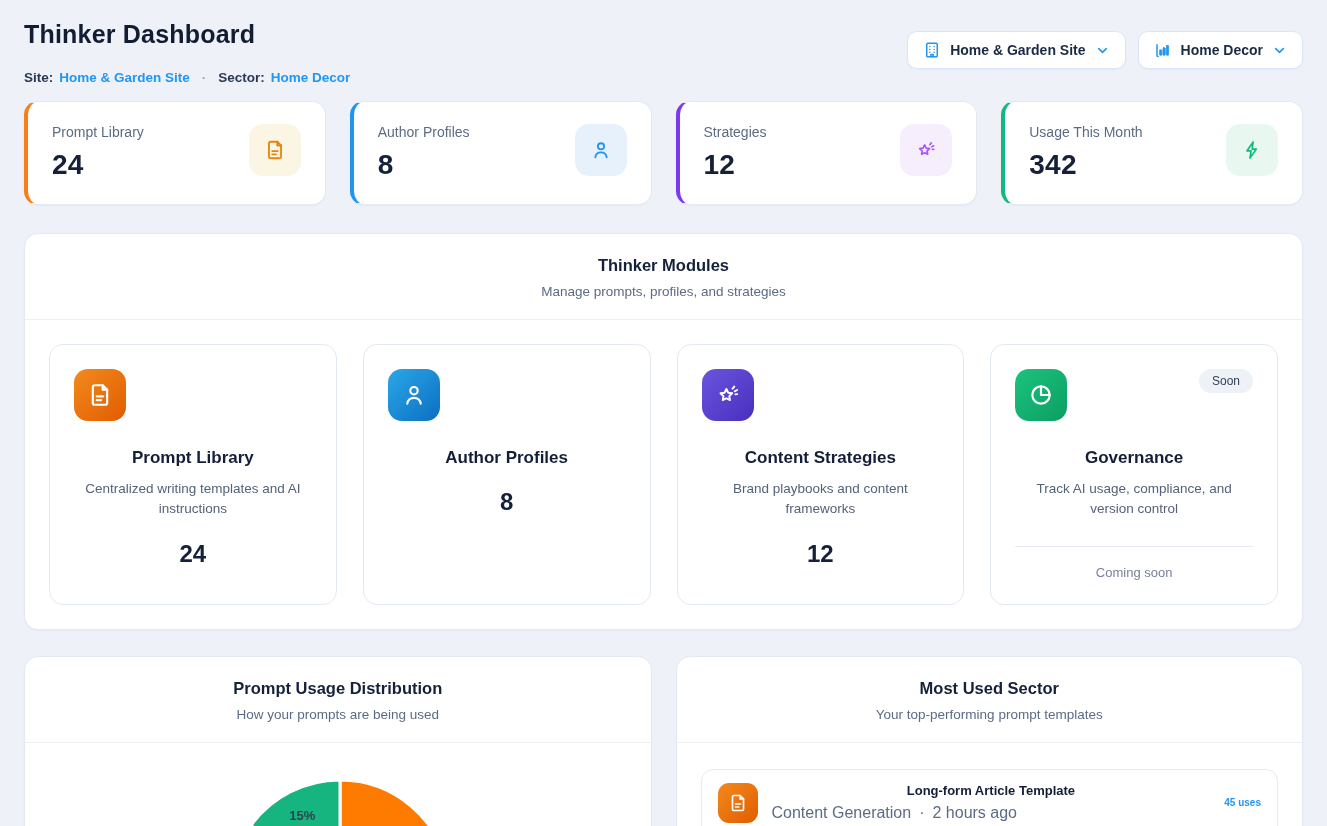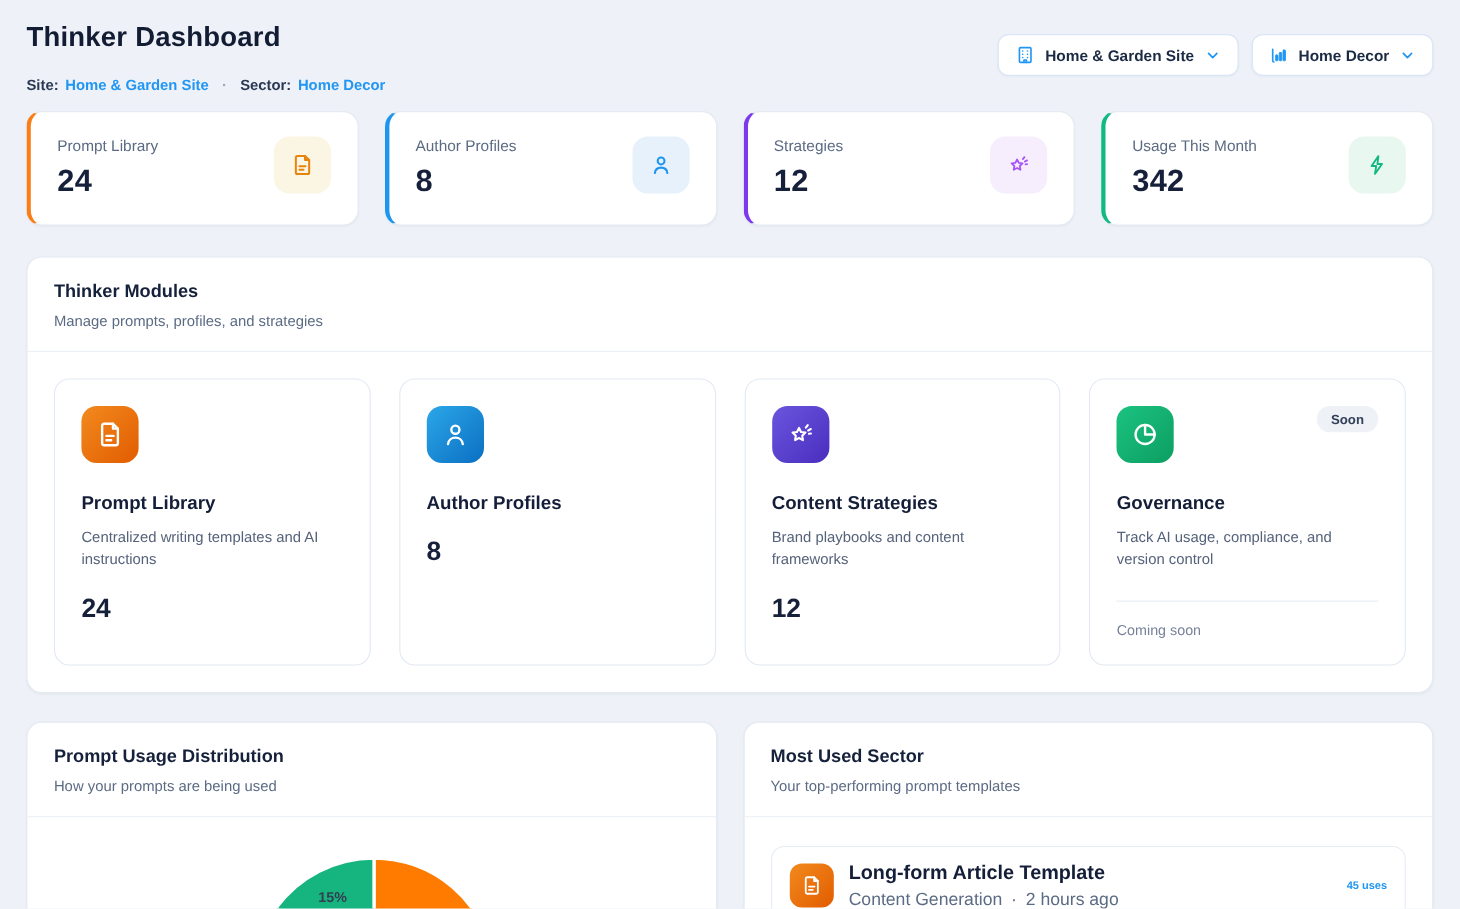--- a/index.html
+++ b/index.html
@@ -39,21 +39,21 @@
   .stat-value { font-size:28px; font-weight:800; color:#16203A; margin-top:9px; letter-spacing:.3px; }
   .stat-icon { width:52px; height:52px; border-radius:14px; display:flex; align-items:center; justify-content:center; }
   .tint-orange { background:#FBF5E4; color:#E8830C; }
   .tint-blue   { background:#E7F1FB; color:#1E96F0; }
   .tint-purple { background:#F6EEFC; color:#A855F7; }
   .tint-green  { background:#E8F8F0; color:#10B981; }
 
   
   .panel {
     background:#fff; border:1px solid #E4EAF2; border-radius:14px;
-    box-shadow:0 1px 2px rgba(20,40,80,.04); overflow:hidden;
+    box-shadow:0 1px 2px rgba(20,40,80,.04); overflow:hidden;text-align:center;
   }
   .panel-head { padding:22px 24px 20px; border-bottom:1px solid #ECF0F6; }
   .panel-title { font-size:16.5px; font-weight:700; color:#15203A; }
   .panel-sub { font-size:13.5px; color:#5C6B84; margin-top:9px; }
 
   .modules-panel { margin-top:28px; }
   .modules-grid { display:grid; grid-template-columns:repeat(4,1fr); gap:26px; padding:24px; }
   .module-card {
     position:relative; border:1.5px solid #E2E9F3; border-radius:14px;
     padding:24px; min-height:252px; background:#fff; cursor:pointer;
@@ -64,21 +64,21 @@
   }
   .grad-orange { background:linear-gradient(135deg,#F28A1E 0%,#E25C00 100%); }
   .grad-blue   { background:linear-gradient(135deg,#2BA7E8 0%,#0B6FC2 100%); }
   .grad-purple { background:linear-gradient(135deg,#6A55DE 0%,#4A2EBE 100%); }
   .grad-green  { background:linear-gradient(135deg,#1CC380 0%,#0C9E62 100%); }
   .module-title { font-size:17px; font-weight:800; color:#141E38; margin-top:27px; }
   .module-desc { font-size:13.5px; color:#55627A; line-height:1.5; margin-top:11px; max-width:250px; }
   .module-count { font-size:24px; font-weight:800; color:#16203A; margin-top:20px; }
   .soon-badge {
     position:absolute; top:24px; right:24px; background:#EEF2F7; color:#33415A;
-    font-size:12px; font-weight:700; padding:5px 13px; border-radius:999px;
+    font-size:12px; font-weight:400; padding:5px 13px; border-radius:999px;
   }
   .module-divider { border:none; border-top:1px solid #E7ECF3; margin-top:26px; }
   .coming-soon { font-size:13px; color:#77829A; margin-top:18px; }
 
   
   .bottom { display:grid; grid-template-columns:1fr 1fr; gap:24px; margin-top:26px; }
   .bottom .panel { height:330px; }
   .chart-area { position:relative; height:245px; }
   .donut-svg { position:absolute; left:195px; top:27px; }
   .donut-label { font-family:"Liberation Sans",sans-serif; font-size:13px; font-weight:700; fill:#333F52; }
@@ -87,21 +87,21 @@
   .prompt-item {
     display:flex; align-items:center; gap:14px;
     border:1px solid #E6ECF4; border-radius:12px; padding:13px 16px; cursor:pointer;
     background:#fff;
   }
   .prompt-icon {
     width:40px; height:40px; border-radius:11px; color:#fff; flex:none;
     display:flex; align-items:center; justify-content:center;
   }
   .prompt-meta { flex:1; }
-  .prompt-title { font-size:18px; font-weight:800; color:#141E38; }
+  .prompt-title { font-size:13px; font-weight:800; color:#141E38; }
   .prompt-sub { font-size:16px; color:#5C6B84; margin-top:6px; display:flex; align-items:center; gap:8px; }
   .prompt-uses { font-size:10px; font-weight:700; color:#2196F3; }
 </style>
 </head>
 <body>
 
 <div class="page">
 
   <div class="topbar">
     <div>

